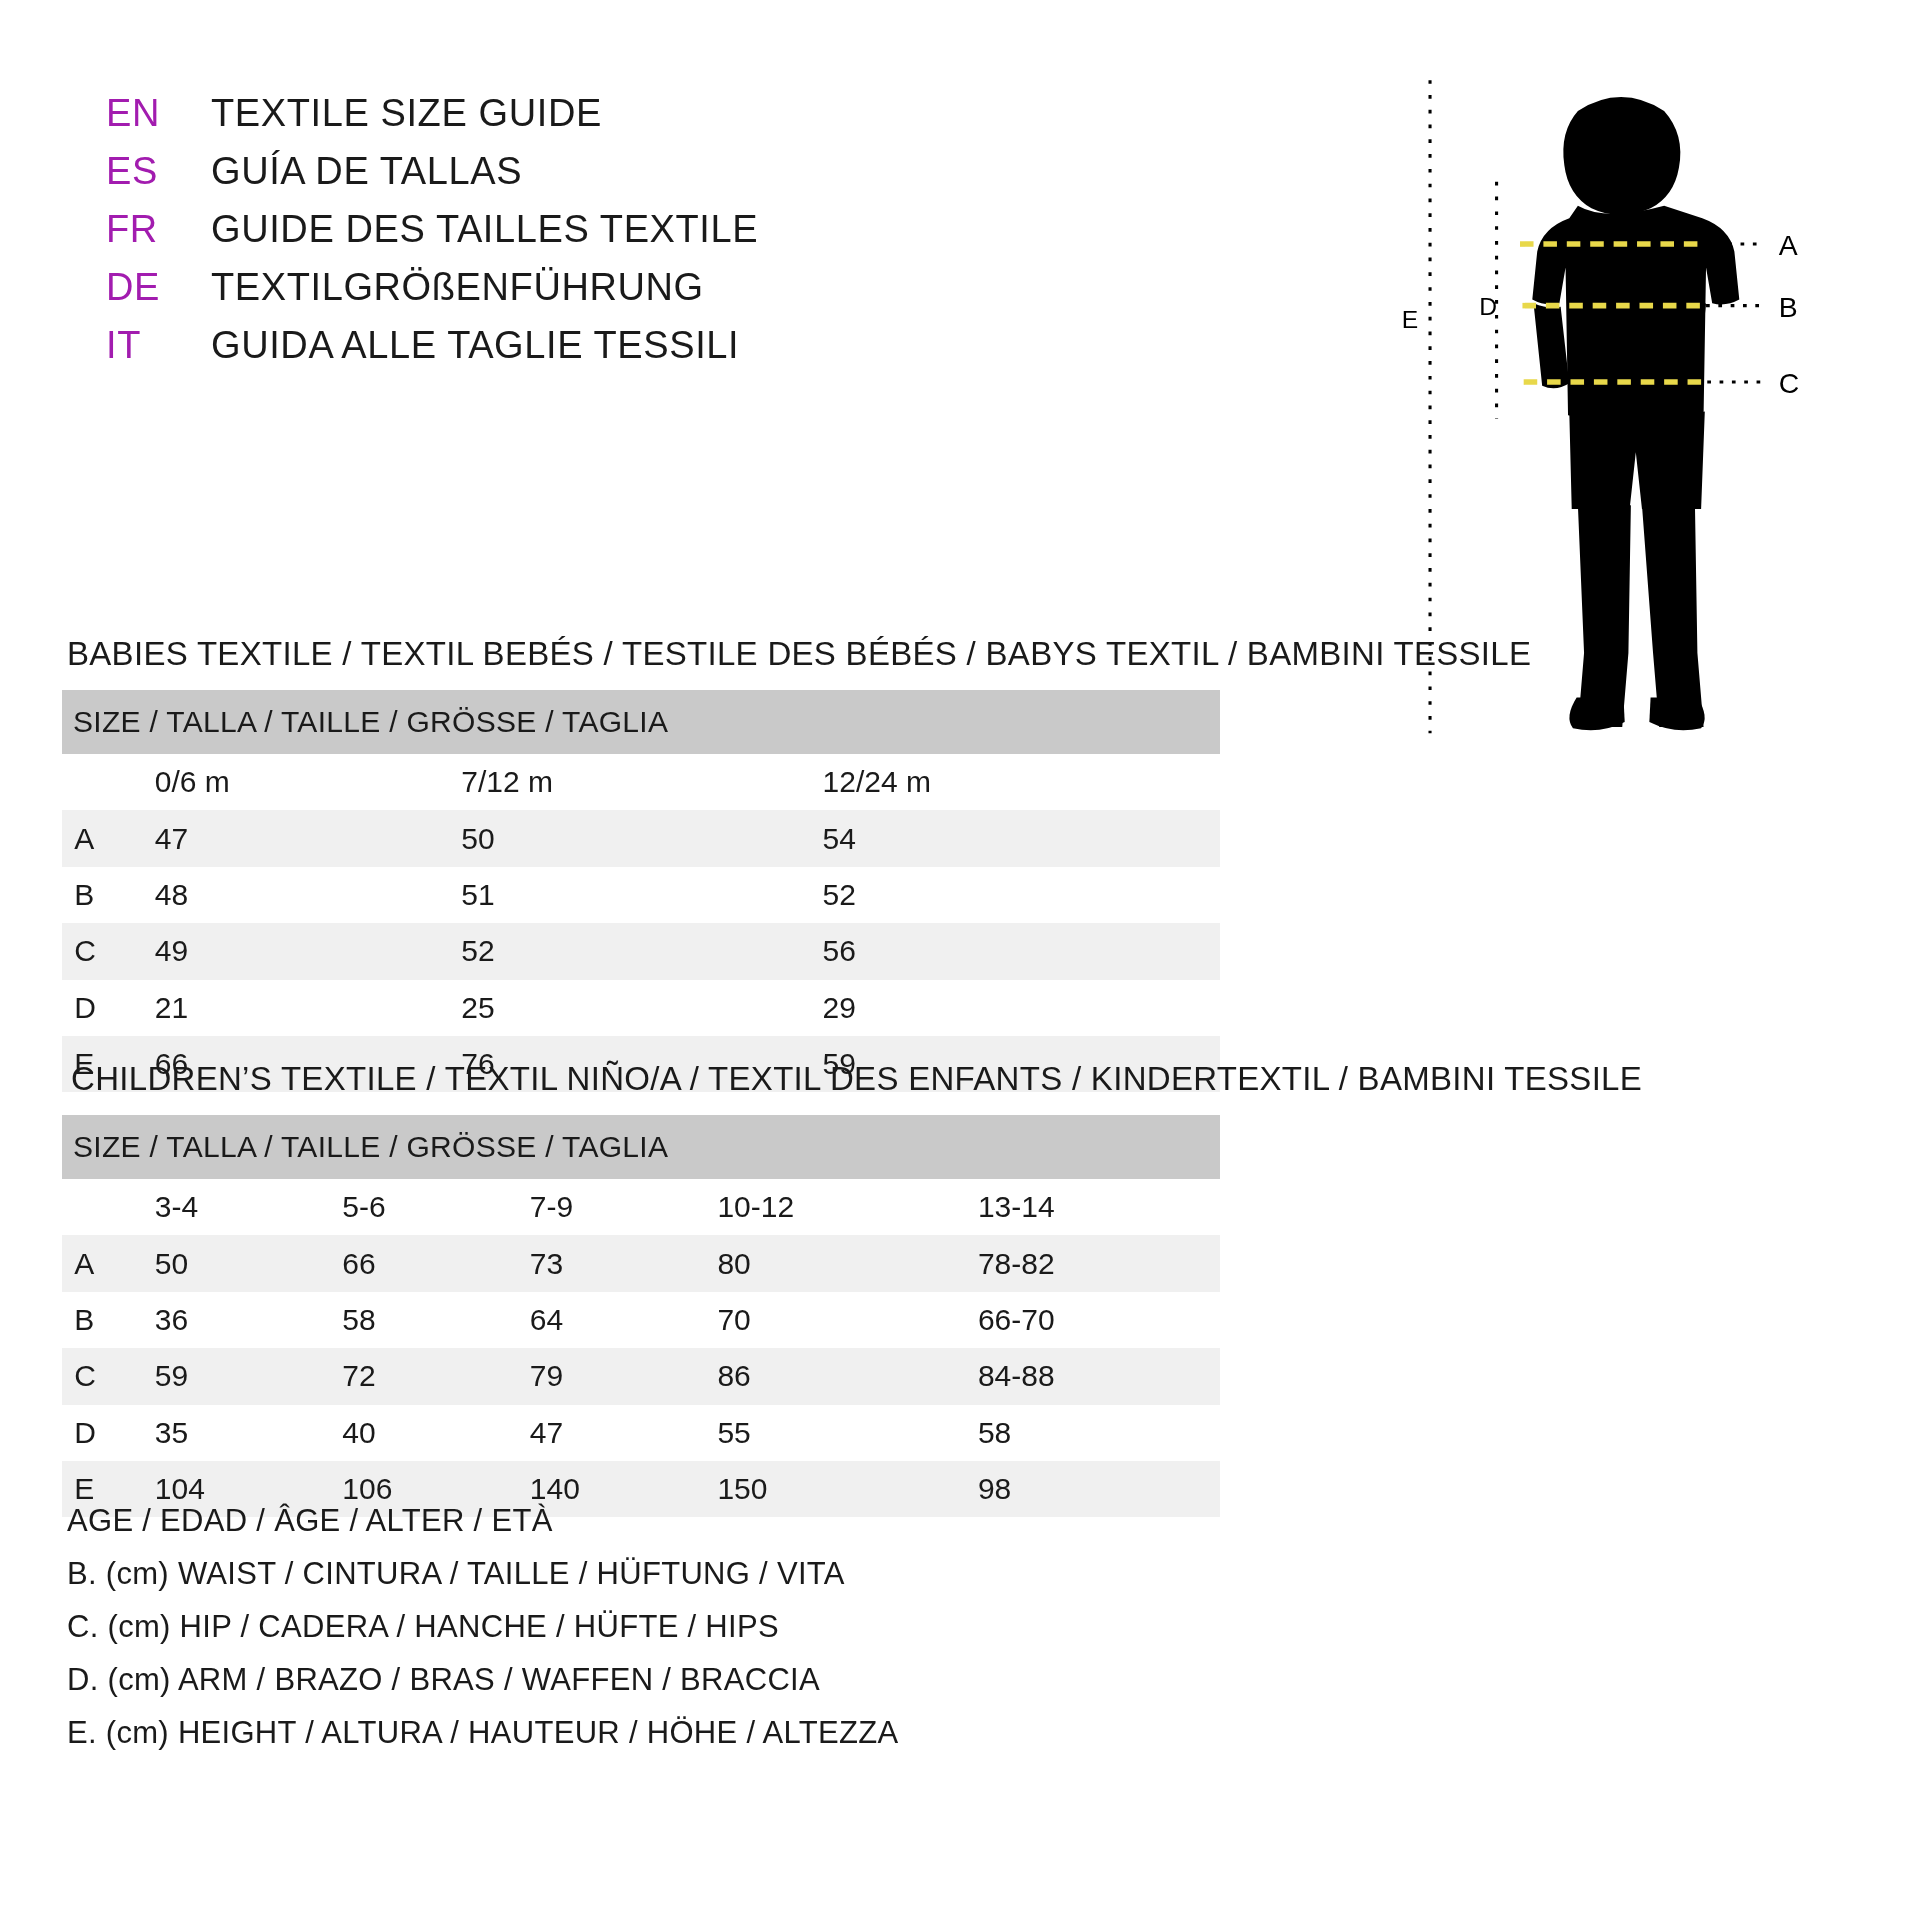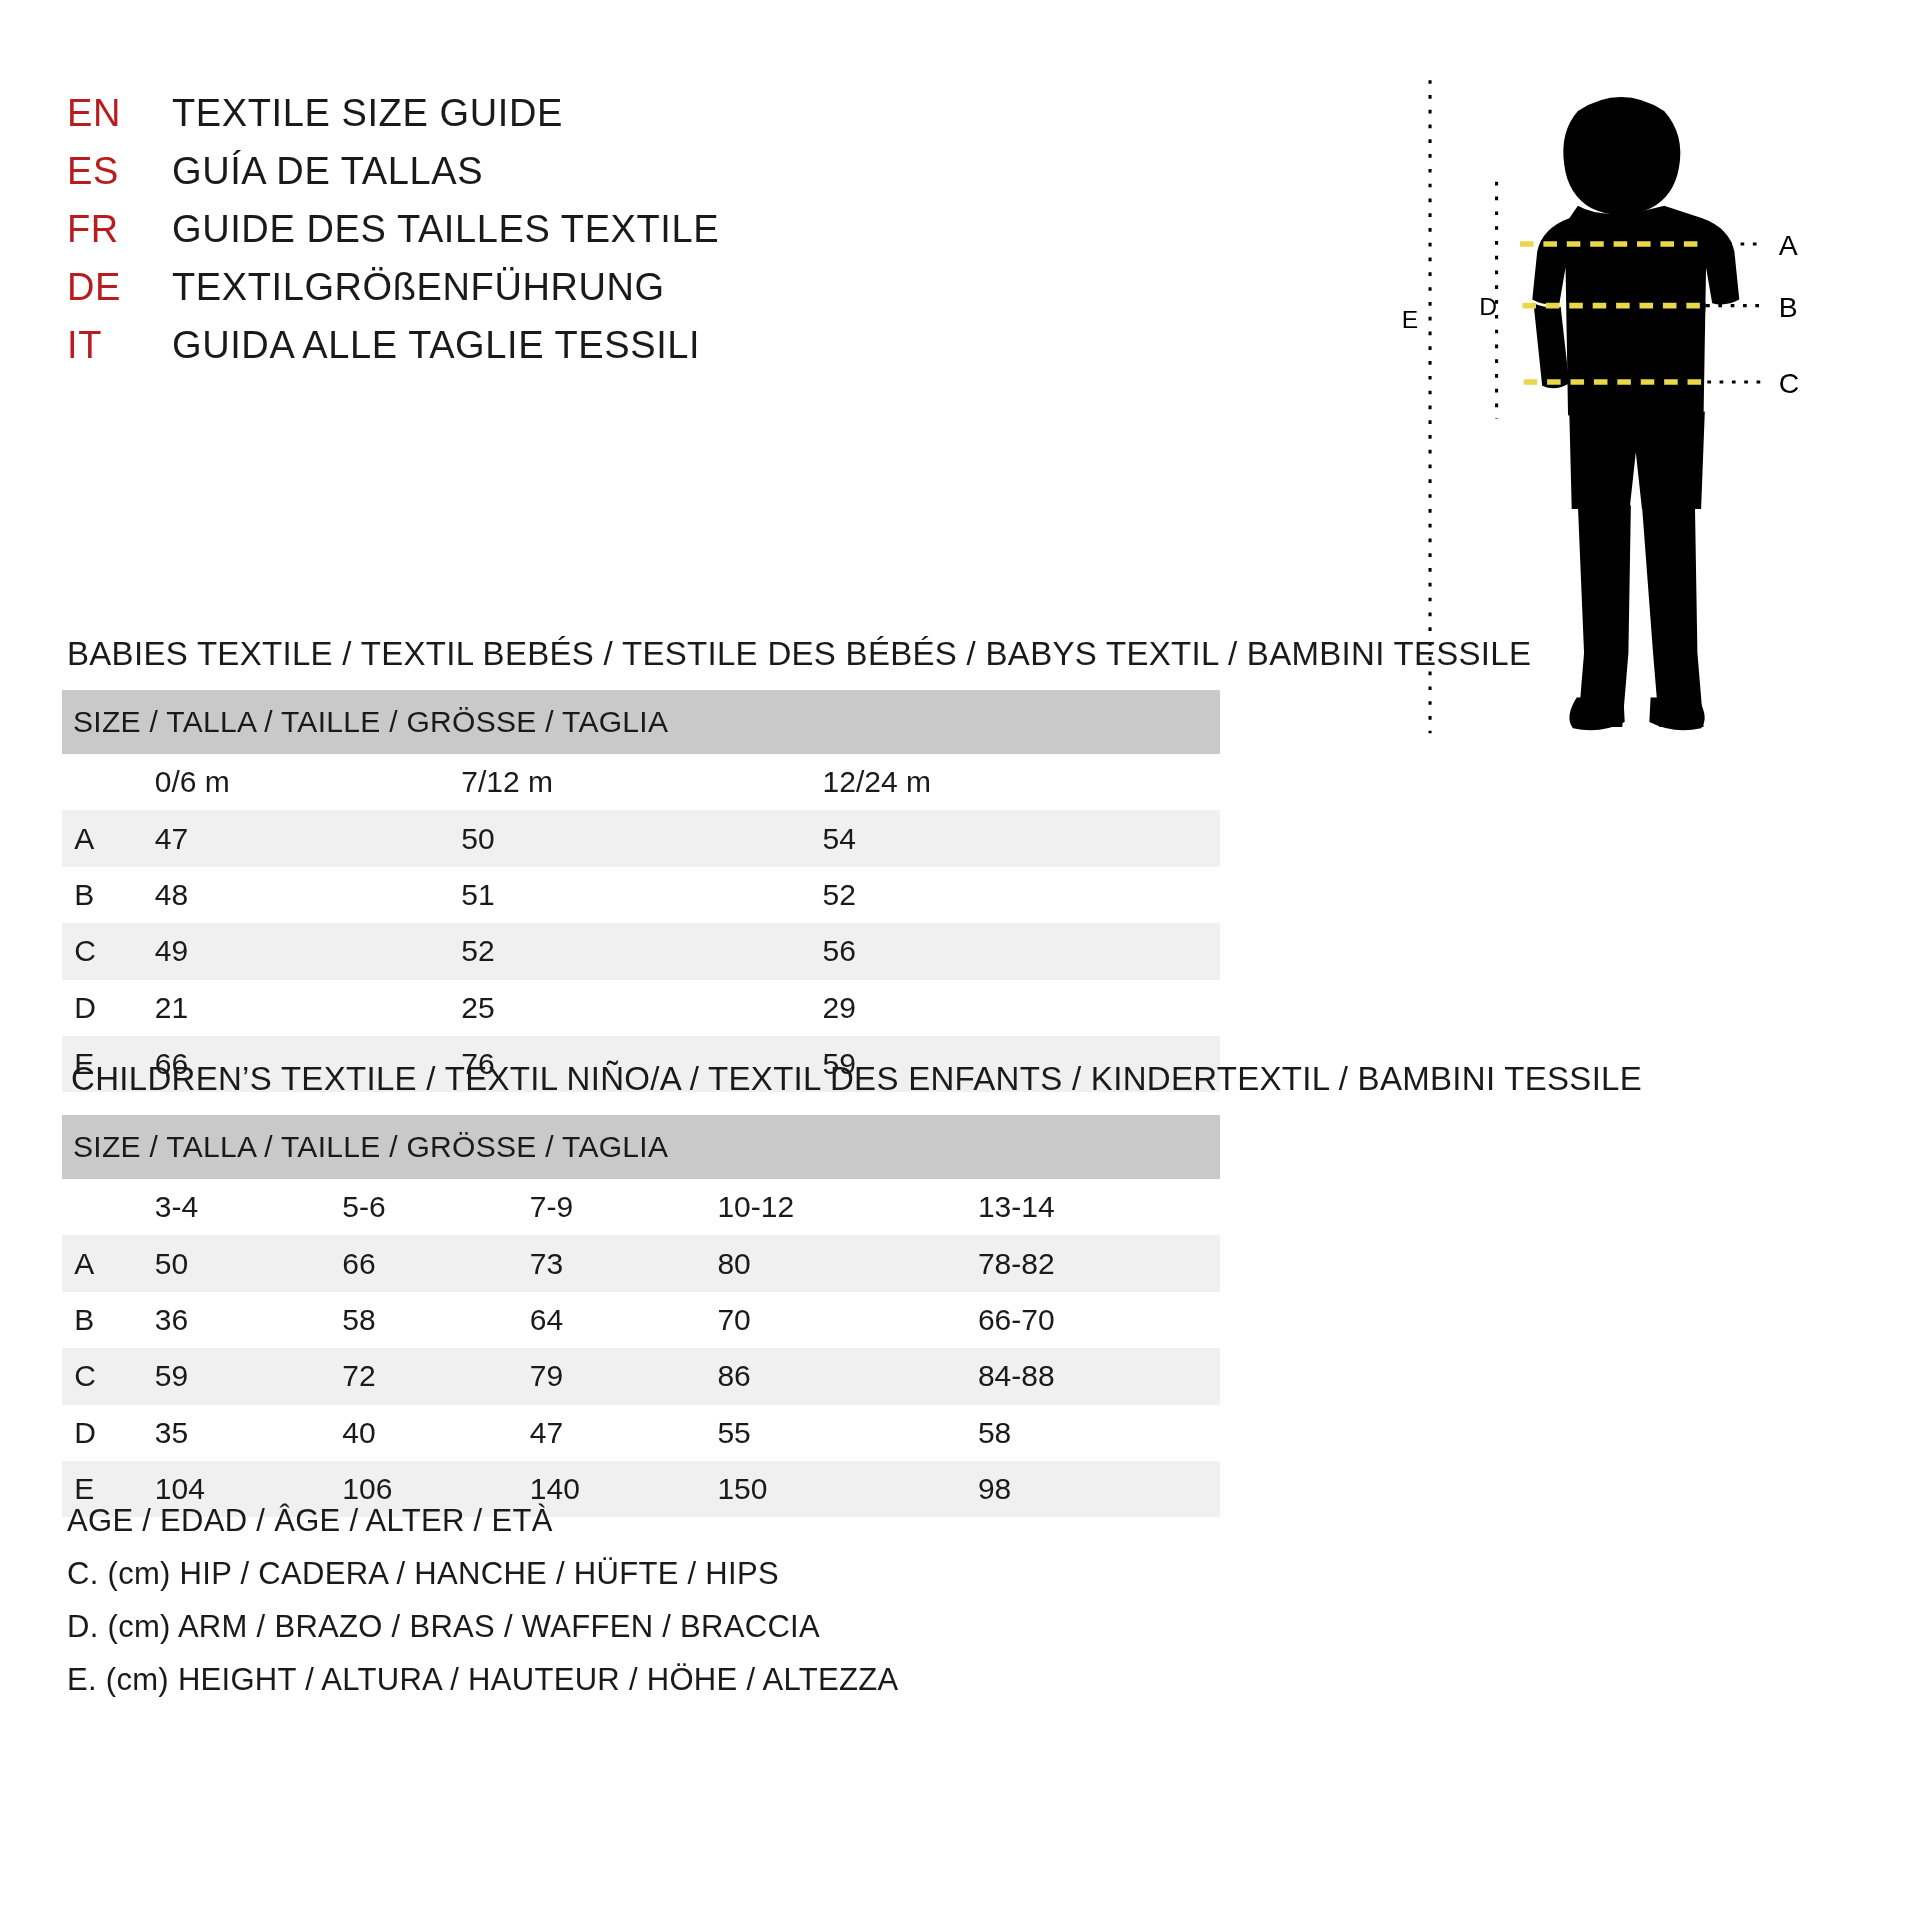--- a/index.html
+++ b/index.html
@@ -25,21 +25,22 @@
   }
   .lang-row {
     display: flex;
     align-items: baseline;
     height: 58px;
   }
   .lang-code {
     width: 105px;
     font-size: 38px;
     letter-spacing: 0.6px;
-    color: #b91c1c;
+    color: #a21caf;
+    margin-left: 39px;
   }
   .lang-text {
     font-size: 38px;
     letter-spacing: 0.6px;
     color: #1a1a1a;
   }
 
   
   .figure-area {
     position: absolute;
@@ -282,17 +283,18 @@
       <td class="cell-pad">106</td>
       <td class="cell-pad">140</td>
       <td class="cell-pad">150</td>
       <td class="cell-pad">98</td>
     </tr>
   </tbody>
 </table>
 
 <div class="legend">
   <div class="legend-row">AGE / EDAD / ÂGE / ALTER / ETÀ</div>
+  <div class="legend-row">B. (cm) WAIST / CINTURA / TAILLE / HÜFTUNG / VITA</div>
   <div class="legend-row">C. (cm) HIP / CADERA / HANCHE / HÜFTE / HIPS</div>
   <div class="legend-row">D. (cm) ARM / BRAZO / BRAS / WAFFEN / BRACCIA</div>
   <div class="legend-row">E. (cm) HEIGHT / ALTURA / HAUTEUR / HÖHE / ALTEZZA</div>
 </div>
 
 
 </body></html>

